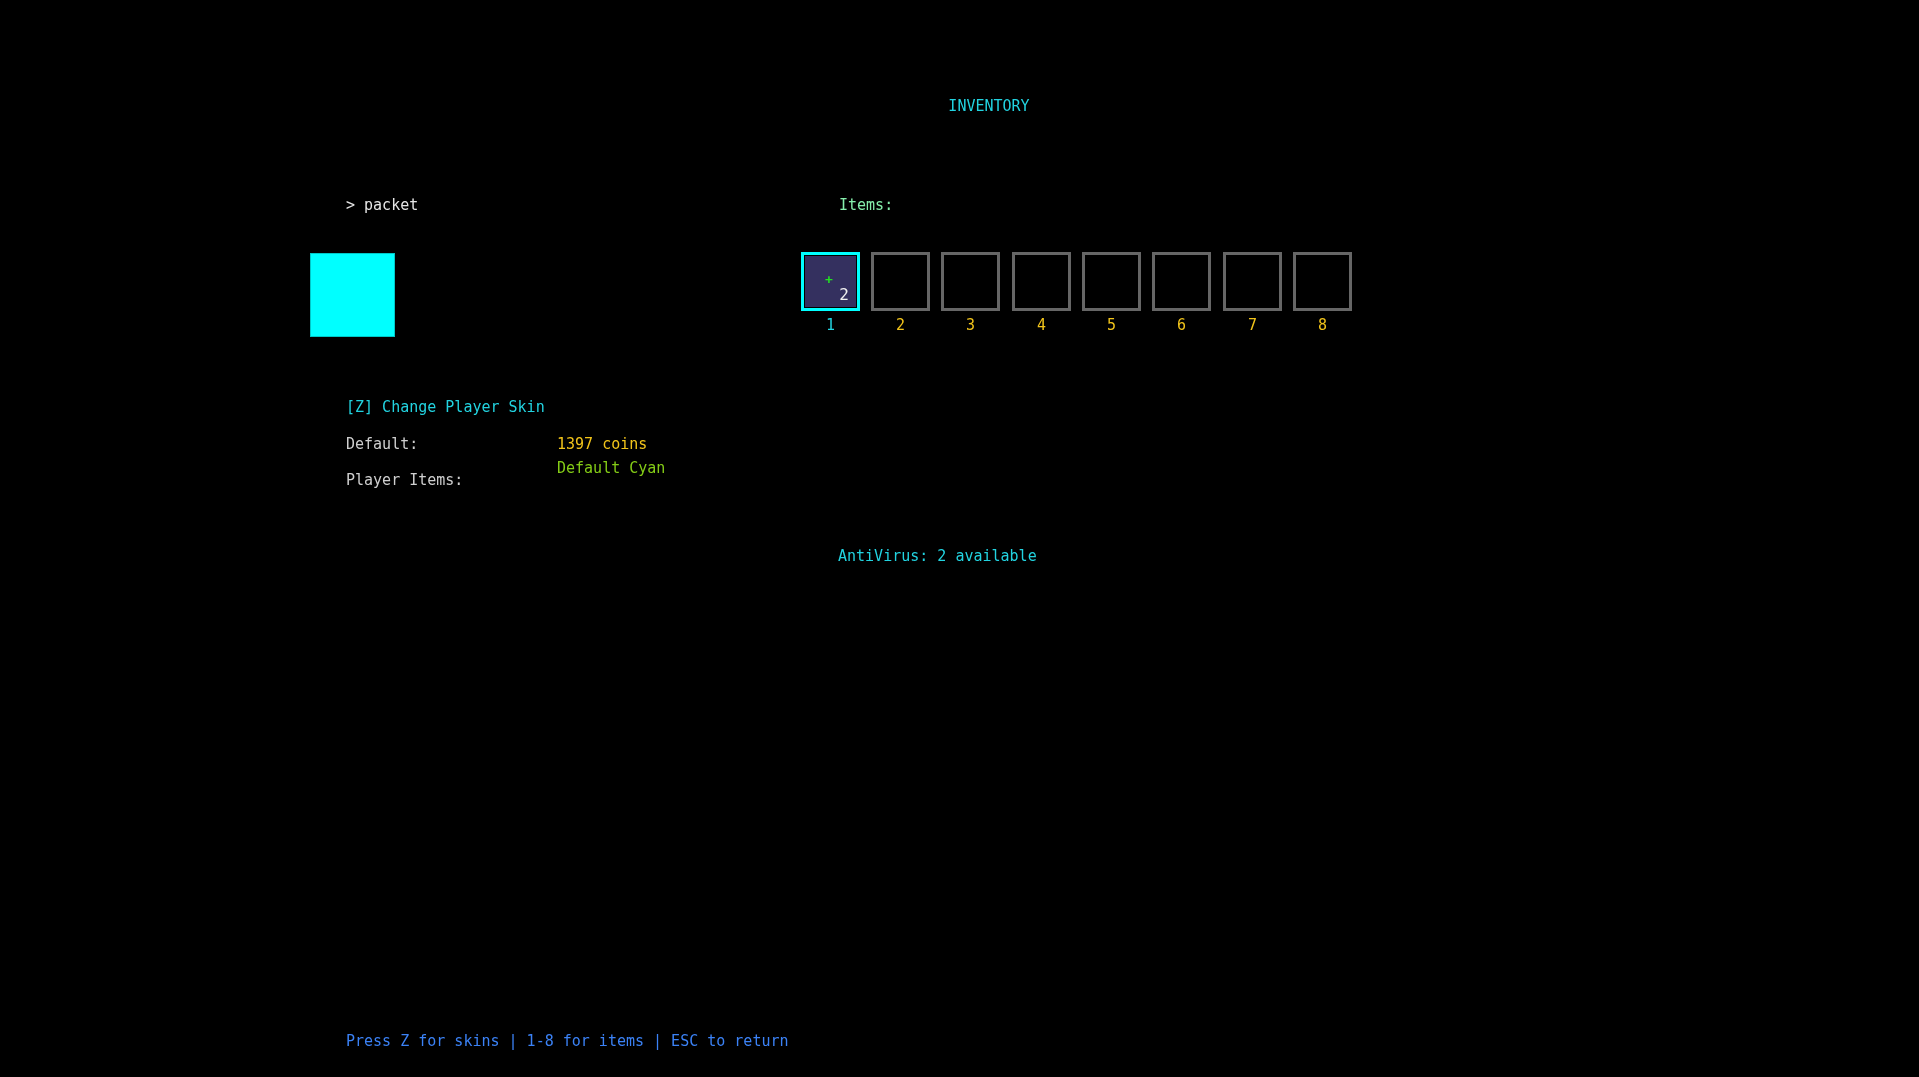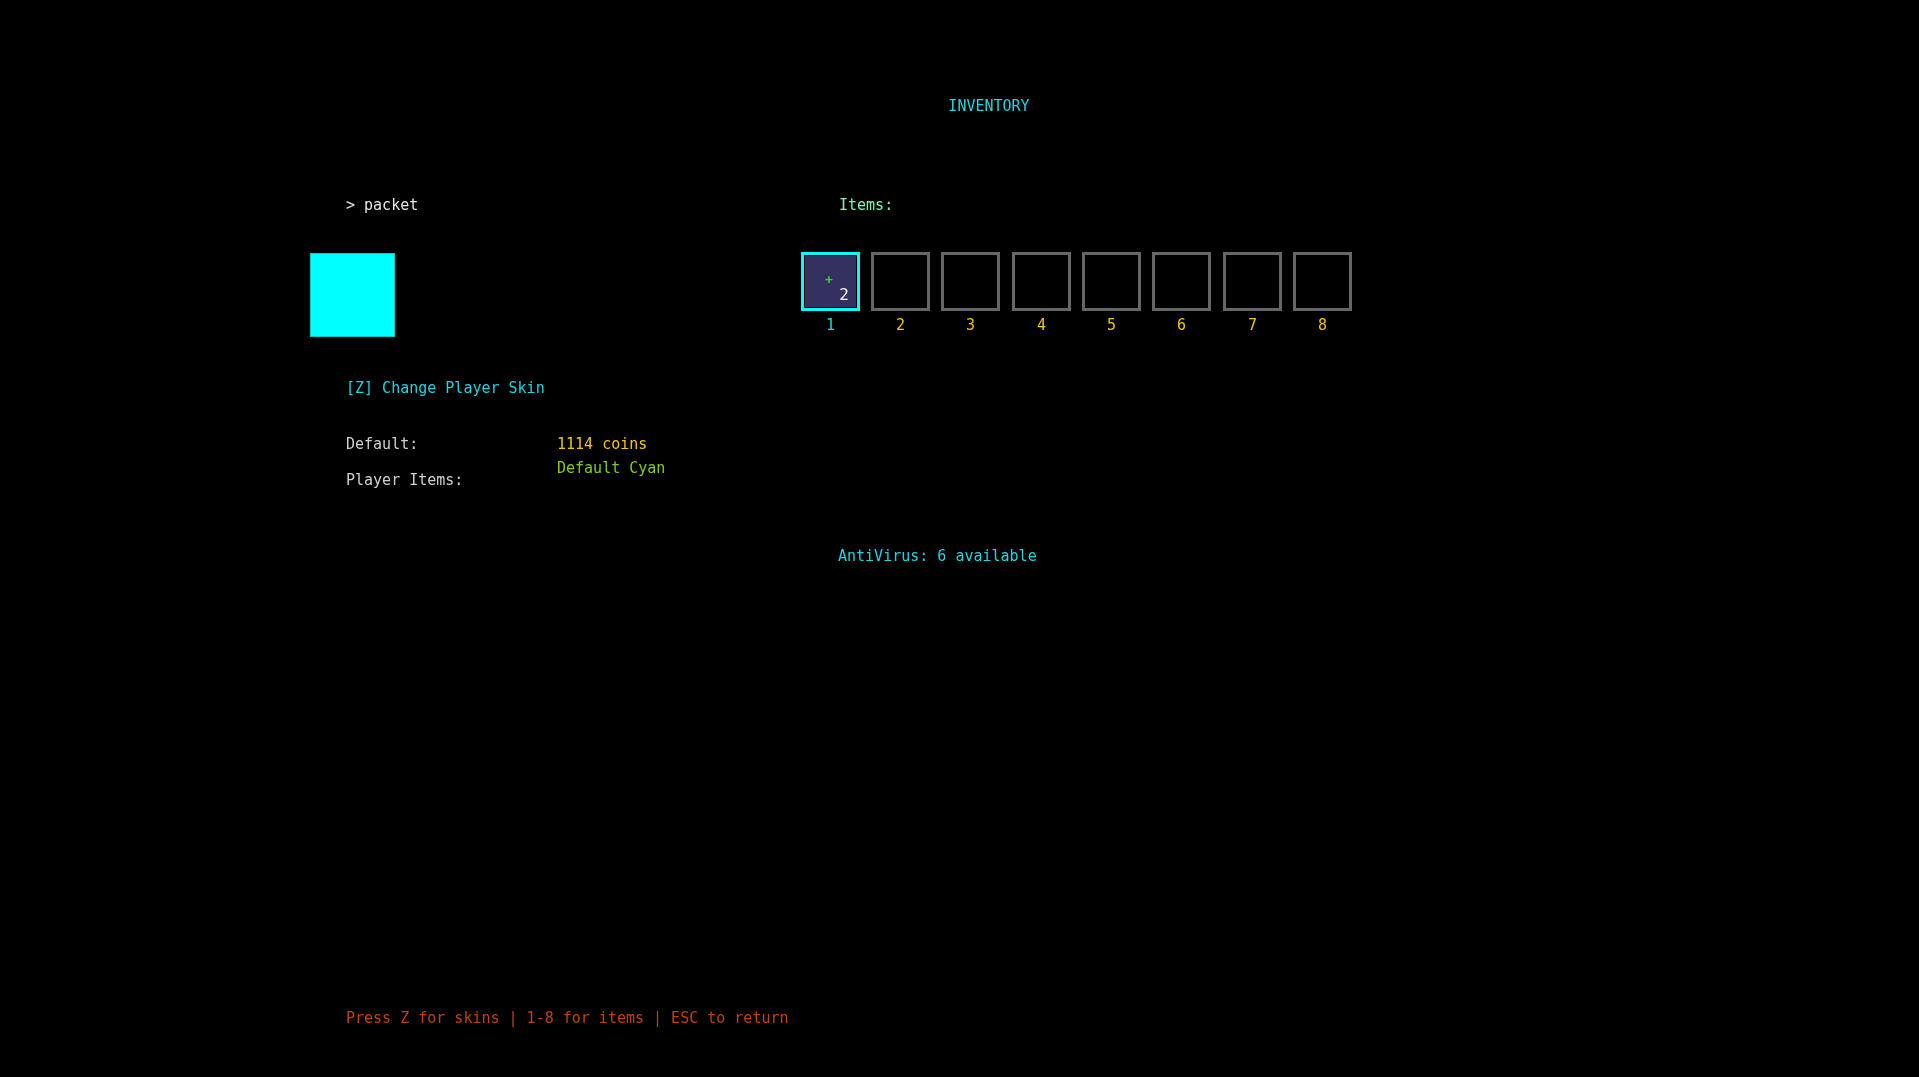--- a/index.html
+++ b/index.html
@@ -22,21 +22,21 @@
     color: #22d3e0;
   }
   .packet-label { left: 310px; top: 196px; color: #e6e6e6; }
   .skin-preview {
     position: absolute;
     left: 310px; top: 253px;
     width: 83px; height: 82px;
     background: #00ffff;
     border: 1px solid #00c8c8;
   }
-  .change-skin { left: 310px; top: 379px; color: #22d3e0; cursor: pointer; }
+  .change-skin { left: 310px; top: 398px; color: #22d3e0; cursor: pointer; }
   .stat-label { color: #cfcfcf; }
   .row-currency-label { left: 310px; top: 435px; }
   .row-currency-value { left: 521px; top: 435px; color: #f2c41a; }
   .row-skin-label { left: 310px; top: 471px; }
   .row-skin-value { left: 521px; top: 459px; color: #84cc16; text-align: center; }
   .items-label { left: 803px; top: 196px; color: #86efac; }
 
   .slot {
     position: absolute;
     top: 252px;
@@ -73,33 +73,33 @@
     position: absolute;
     top: 316px;
     width: 59px;
     text-align: center;
     color: #f2c41a;
     line-height: 18px;
   }
   .slot-num.selected { color: #22d3e0; }
 
   .antivirus { left: 802px; top: 547px; color: #22d3e0; }
-  .footer { left: 310px; top: 1009px; color: #c2410c; text-align: right; }
+  .footer { left: 310px; top: 1032px; color: #3b82f6; text-align: right; }
 </style>
 </head>
 <body>
 
 <div class="abs title">INVENTORY</div>
 
 <div>
   <div class="abs packet-label">&gt; packet</div>
   <div class="skin-preview"></div>
   <div class="abs change-skin">[Z] Change Player Skin</div>
   <div class="abs stat-label row-currency-label">Default:</div>
-  <div class="abs row-currency-value">1114 coins</div>
+  <div class="abs row-currency-value">1397 coins</div>
   <div class="abs stat-label row-skin-label">Player Items:</div>
   <div class="abs row-skin-value">Default Cyan</div>
 </div>
 
 <div>
   <div class="abs items-label">Items:</div>
 
   <div class="slot selected" style="left:801px">
     <div class="slot-fill"></div>
     <span class="slot-icon">+</span>
@@ -115,16 +115,16 @@
 
   <div class="slot-num selected" style="left:801px">1</div>
   <div class="slot-num" style="left:871px">2</div>
   <div class="slot-num" style="left:941px">3</div>
   <div class="slot-num" style="left:1012px">4</div>
   <div class="slot-num" style="left:1082px">5</div>
   <div class="slot-num" style="left:1152px">6</div>
   <div class="slot-num" style="left:1223px">7</div>
   <div class="slot-num" style="left:1293px">8</div>
 
-  <div class="abs antivirus">AntiVirus: 6 available</div>
+  <div class="abs antivirus">AntiVirus: 2 available</div>
 </div>
 
 <div class="abs footer">Press Z for skins | 1-8 for items | ESC to return</div>
 
 </body></html>

